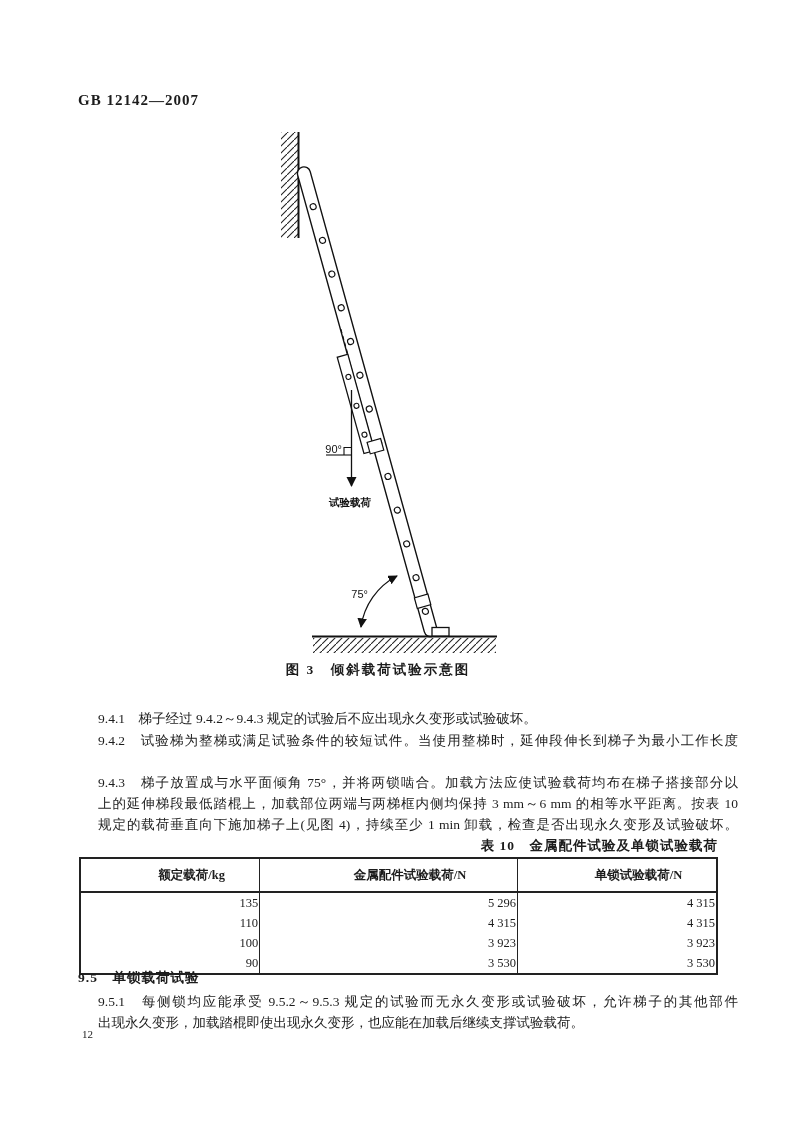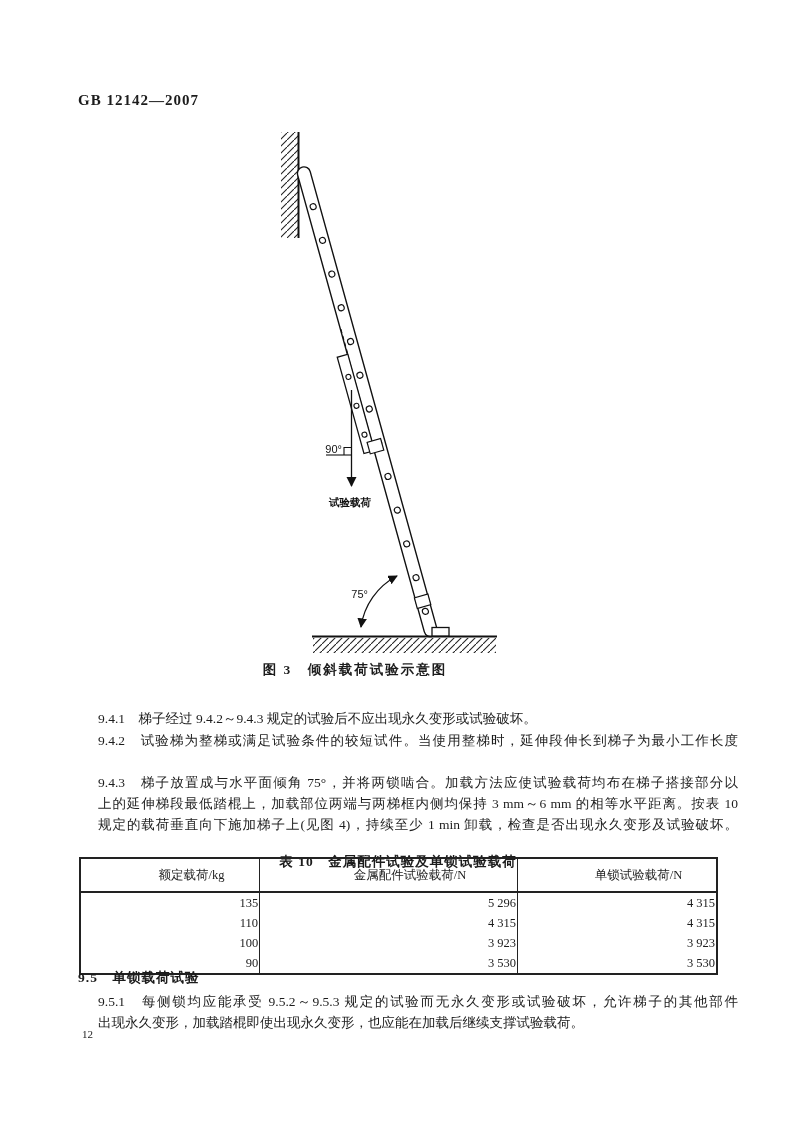--- a/index.html
+++ b/index.html
@@ -8,43 +8,43 @@
     background:#ffffff;overflow:hidden;
     font-family:"Liberation Serif","DejaVu Serif",serif;color:#1c1c1c;
   }
   .doc-header{
     position:absolute;left:78px;top:92px;
     font-size:15px;font-weight:bold;letter-spacing:1px;
   }
   .figure-svg{position:absolute;left:230px;top:125px;}
   .figure-svg text{font-family:"Liberation Sans","DejaVu Sans",sans-serif;fill:#111;}
   .fig-caption{
-    position:absolute;left:205px;top:661px;width:300px;
+    position:absolute;left:228px;top:661px;width:300px;
     text-align:center;font-size:13.5px;font-weight:bold;letter-spacing:2px;
   }
   .h-section{
     position:absolute;left:78px;width:640px;
     font-size:13.5px;font-weight:bold;line-height:20px;letter-spacing:1px;
   }
   .para{position:absolute;left:78px;width:640px;margin-left:20px;}
   .line{font-size:13.5px;line-height:21px;}
   .fill{text-align:justify;text-align-last:justify;}
   .tbl-title{
     position:absolute;left:78px;top:837px;width:640px;
-    text-align:center;font-size:13.5px;font-weight:bold;letter-spacing:1px;margin-top:16px;
+    text-align:right;font-size:13.5px;font-weight:bold;letter-spacing:1px;
   }
   table.data-table{
     position:absolute;left:79px;top:857px;width:639px;
     border-collapse:collapse;table-layout:fixed;
     font-size:12.5px;color:#1c1c1c;
   }
   table.data-table,table.data-table th,table.data-table td{border-color:#222;}
   table.data-table{border:2px solid #222;}
   table.data-table th{
-    font-weight:normal;height:30px;border-bottom:2px solid #222;
+    font-weight:bold;height:30px;border-bottom:2px solid #222;
     border-left:1px solid #222;border-right:1px solid #222;text-align:center;padding-left:44px;
   }
   table.data-table td{
     height:18px;text-align:right;vertical-align:middle;
     border-left:1px solid #222;border-right:1px solid #222;
   }
   .page-number{position:absolute;left:82px;top:1028px;font-size:11px;}
 </style>
 </head>
 <body>

